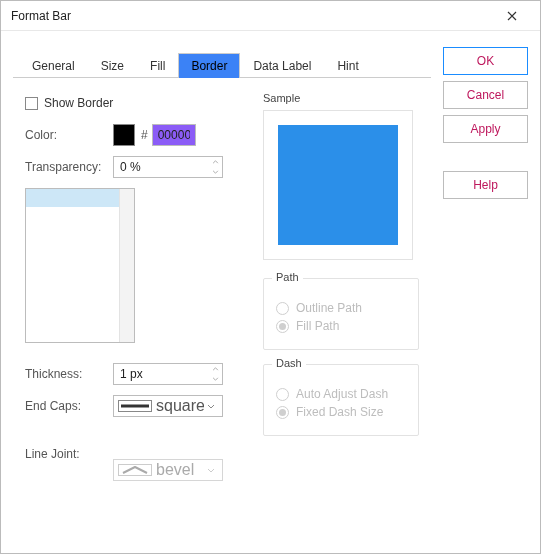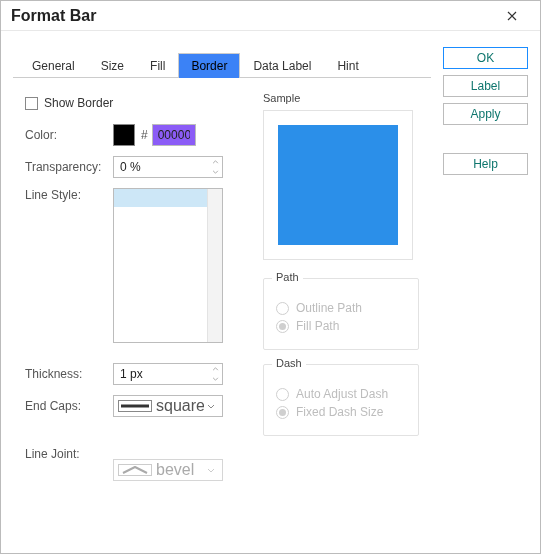--- a/index.html
+++ b/index.html
@@ -1,30 +1,30 @@
 <!DOCTYPE html>
 <html><head>
 <meta charset="utf-8">
 <style>
   * { box-sizing: border-box; font-family: "Segoe UI", Tahoma, sans-serif; font-size: 12px; }
   body { margin: 0; background: #fff; color: #333; }
   .window { width: 541px; height: 554px; border: 1px solid #bbb; background: #fff; position: relative; }
   .titlebar { height: 30px; border-bottom: 1px solid #e8e8e8; display: flex; align-items: center; padding: 0 8px 0 10px; }
-  .titlebar .title { flex: 1; font-size: 16px; color: #222; font-weight: bold; }
+  .titlebar .title { flex: 1; font-size: 12px; color: #222; }
   .titlebar .close { width: 40px; height: 28px; display: flex; align-items: center; justify-content: center; cursor: default; }
   .titlebar .close svg { width: 10px; height: 10px; }
   .body { position: absolute; top: 30px; left: 0; right: 0; bottom: 0; padding: 12px; }
   .main-row { display: flex; height: 100%; gap: 12px; }
   .tabs-wrap { flex: 1; display: flex; flex-direction: column; }
   .tab-strip { display: flex; align-items: flex-end; height: 26px; padding-left: 6px; position: relative; z-index: 2; margin-top: 8px; }
   .tab { padding: 5px 12px; border: 1px solid transparent; border-bottom: none; color: #333; cursor: default; position: relative; top: 1px; }
   .tab.active { border-color: #ccc; background: #3b82f6; color: #000; }
   .tab-panel { border-top: 1px solid #ccc; flex: 1; padding: 14px 12px; position: relative; }
   .right-col { width: 85px; display: flex; flex-direction: column; gap: 6px; padding-top: 4px; }
-  button.btn { height: 22px; border: 1px solid #bcbcbc; background: #fff; color: #0f766e; cursor: default; }
+  button.btn { height: 28px; border: 1px solid #bcbcbc; background: #fff; color: #be185d; cursor: default; }
   button.btn.primary { border: 1px solid #1a8cff; }
 
   .panel-flex { display: flex; gap: 28px; height: 100%; }
   .col-left { width: 210px; }
   .col-right { flex: 1; }
 
   .row { display: flex; align-items: center; margin-bottom: 10px; min-height: 22px; }
   .label { width: 88px; color: #555; }
   .checkbox { width: 13px; height: 13px; border: 1px solid #888; margin-right: 6px; background: #fff; }
   .swatch { width: 22px; height: 22px; background: #000; border: 1px solid #888; margin-right: 6px; }
@@ -115,21 +115,20 @@
                     <div class="spin-btn">
                         <svg viewBox="0 0 8 5">
                           <path d="M1 1 L4 4 L7 1" stroke="#999" fill="none"></path>
                         </svg>
                       </div>
                   </div>
                 </div>
               </div>
 
               <div class="row" style="align-items:flex-start">
-                <div class="label">Line Style:</div>
                 <div class="list-box">
                   <div class="sel"></div>
                   <div class="scrollbar"></div>
                 </div>
               </div>
 
               <div class="thin-gap"></div>
 
               <div class="row">
                 <div class="label">Thickness:</div>
@@ -214,20 +213,20 @@
                   <span>Fixed Dash Size</span>
                 </div>
               </div>
             </div>
           </div>
         </div>
       </div>
 
       <div class="right-col">
         <button class="btn primary">OK</button>
-        <button class="btn">Label</button>
+        <button class="btn">Cancel</button>
         <button class="btn">Apply</button>
         <div class="spacer"></div>
         <button class="btn">Help</button>
       </div>
     </div>
   </div>
 </div>
 
 </body></html>

